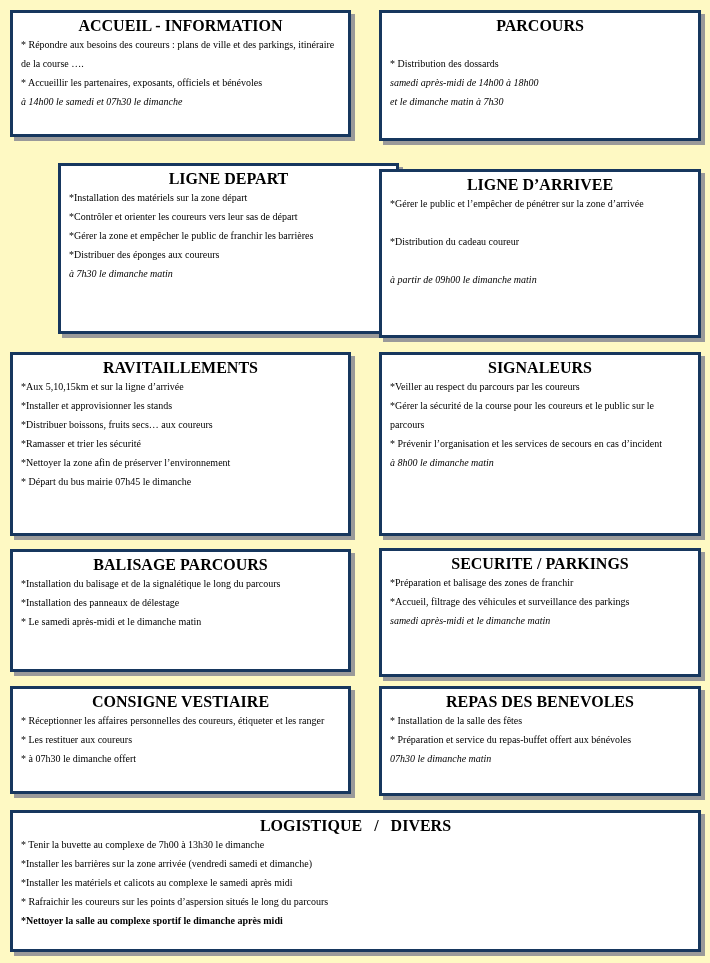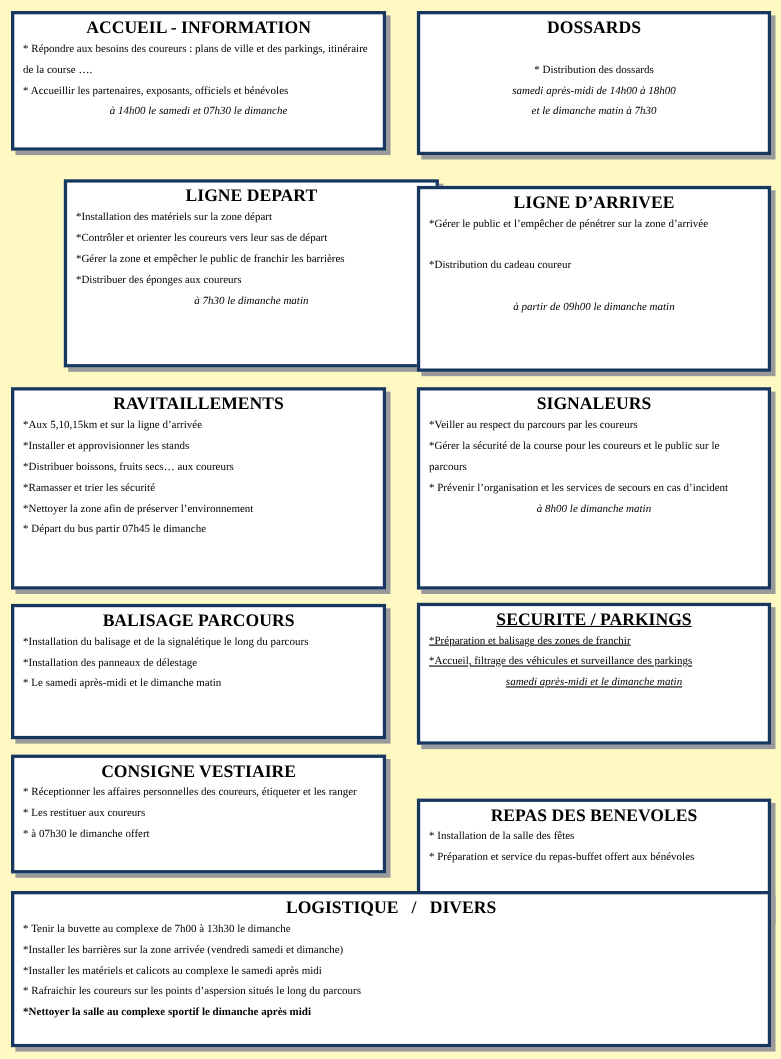--- a/index.html
+++ b/index.html
@@ -30,50 +30,50 @@
     font-size: 16px;
     font-weight: bold;
     line-height: 19px;
     white-space: pre-wrap;
   }
   .line {
     margin: 0;
     font-size: 10px;
     line-height: 19px;
   }
-  .line.center { text-align: center; }
+  .line.center { text-align: left; }
   .line.italic { font-style: italic; }
   .line.bold   { font-weight: bold; }
 
   .pos-0  { left: 10px;  top: 10px;  width: 341px; height: 127px; }
   .pos-1  { left: 379px; top: 10px;  width: 322px; height: 131px; }
   .pos-2  { left: 10px;  top: 163px; width: 341px; height: 171px; margin-left: 48px; }
   .pos-3  { left: 379px; top: 169px; width: 322px; height: 169px; }
   .pos-4  { left: 10px;  top: 352px; width: 341px; height: 184px; }
   .pos-5  { left: 379px; top: 352px; width: 322px; height: 184px; }
   .pos-6  { left: 10px;  top: 549px; width: 341px; height: 123px; }
-  .pos-7  { left: 379px; top: 548px; width: 322px; height: 129px; text-decoration: underline; }
+  .pos-7  { left: 379px; top: 548px; width: 322px; height: 129px; }
   .pos-8  { left: 10px;  top: 686px; width: 341px; height: 108px; }
-  .pos-9  { left: 379px; top: 686px; width: 322px; height: 110px; margin-top: 40px; }
+  .pos-9  { left: 379px; top: 686px; width: 322px; height: 110px; }
   .pos-10 { left: 10px;  top: 810px; width: 691px; height: 142px; }
 </style>
 </head>
 <body>
 
 <div class="page">
   <section class="box pos-0">
     <h2 class="box-title">ACCUEIL - INFORMATION</h2>
     <div class="box-body">
         <p class="line">* Répondre aux besoins des coureurs : plans de ville et des parkings, itinéraire de la course ….</p>
         <p class="line">* Accueillir les partenaires, exposants, officiels et bénévoles</p>
         <p class="line italic center">à 14h00 le samedi et 07h30 le dimanche</p>
       </div>
   </section>
   <section class="box pos-1">
-    <h2 class="box-title">DOSSARDS</h2>
+    <h2 class="box-title">PARCOURS</h2>
     <div class="box-body">
         <p class="line">&nbsp;</p>
         <p class="line center">* Distribution des dossards</p>
         <p class="line italic center">samedi après-midi de 14h00 à 18h00</p>
         <p class="line italic center">et le dimanche matin à 7h30</p>
       </div>
   </section>
   <section class="box pos-2">
     <h2 class="box-title">LIGNE DEPART</h2>
     <div class="box-body">
@@ -95,21 +95,21 @@
       </div>
   </section>
   <section class="box pos-4">
     <h2 class="box-title">RAVITAILLEMENTS</h2>
     <div class="box-body">
         <p class="line">*Aux 5,10,15km et sur la ligne d’arrivée</p>
         <p class="line">*Installer et approvisionner les stands</p>
         <p class="line">*Distribuer boissons, fruits secs… aux coureurs</p>
         <p class="line">*Ramasser et trier les sécurité</p>
         <p class="line">*Nettoyer la zone afin de préserver l’environnement</p>
-        <p class="line">* Départ du bus partir 07h45 le dimanche</p>
+        <p class="line">* Départ du bus mairie 07h45 le dimanche</p>
       </div>
   </section>
   <section class="box pos-5">
     <h2 class="box-title">SIGNALEURS</h2>
     <div class="box-body">
         <p class="line">*Veiller au respect du parcours par les coureurs</p>
         <p class="line">*Gérer la sécurité de la course pour les coureurs et le public sur le parcours</p>
         <p class="line">* Prévenir l’organisation et les services de secours en cas d’incident</p>
         <p class="line italic center">à 8h00 le dimanche matin</p>
       </div>
@@ -136,20 +136,21 @@
         <p class="line">* Réceptionner les affaires personnelles des coureurs, étiqueter et les ranger</p>
         <p class="line">* Les restituer aux coureurs</p>
         <p class="line">* à 07h30 le dimanche offert</p>
       </div>
   </section>
   <section class="box pos-9">
     <h2 class="box-title">REPAS DES BENEVOLES</h2>
     <div class="box-body">
         <p class="line">* Installation de la salle des fêtes</p>
         <p class="line">* Préparation et service du repas-buffet offert aux bénévoles</p>
+        <p class="line italic center">07h30 le dimanche matin</p>
       </div>
   </section>
   <section class="box pos-10">
     <h2 class="box-title">LOGISTIQUE&nbsp;&nbsp;&nbsp;/&nbsp;&nbsp;&nbsp;DIVERS</h2>
     <div class="box-body">
         <p class="line">* Tenir la buvette au complexe de 7h00 à 13h30 le dimanche</p>
         <p class="line">*Installer les barrières sur la zone arrivée (vendredi samedi et dimanche)</p>
         <p class="line">*Installer les matériels et calicots au complexe le samedi après midi</p>
         <p class="line">* Rafraichir les coureurs sur les points d’aspersion situés le long du parcours</p>
         <p class="line bold">*Nettoyer la salle au complexe sportif le dimanche après midi</p>

